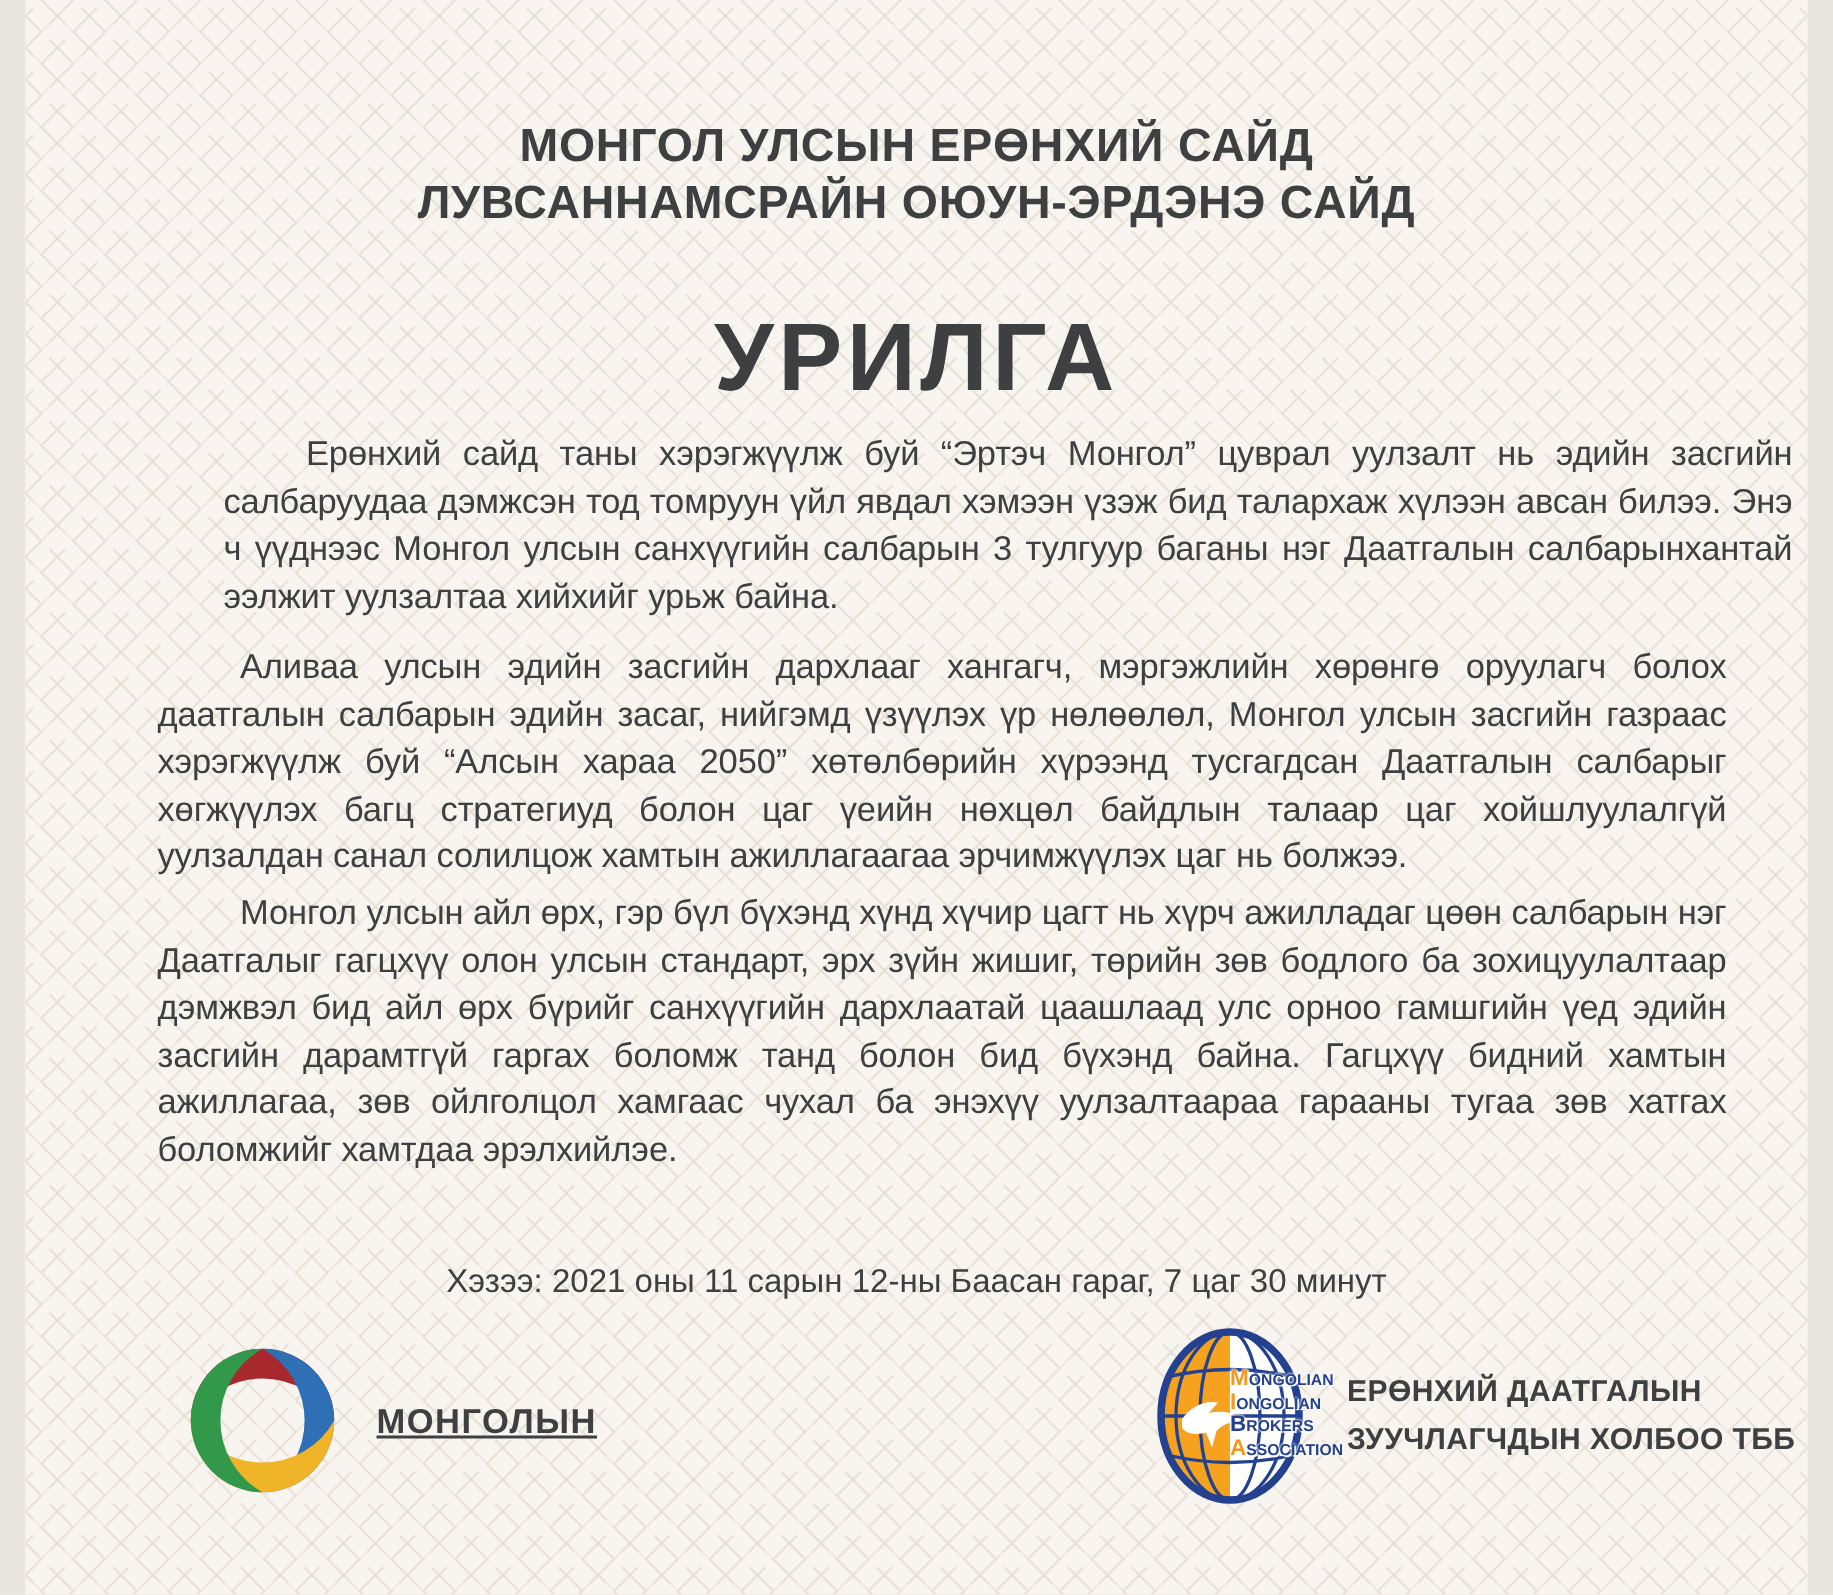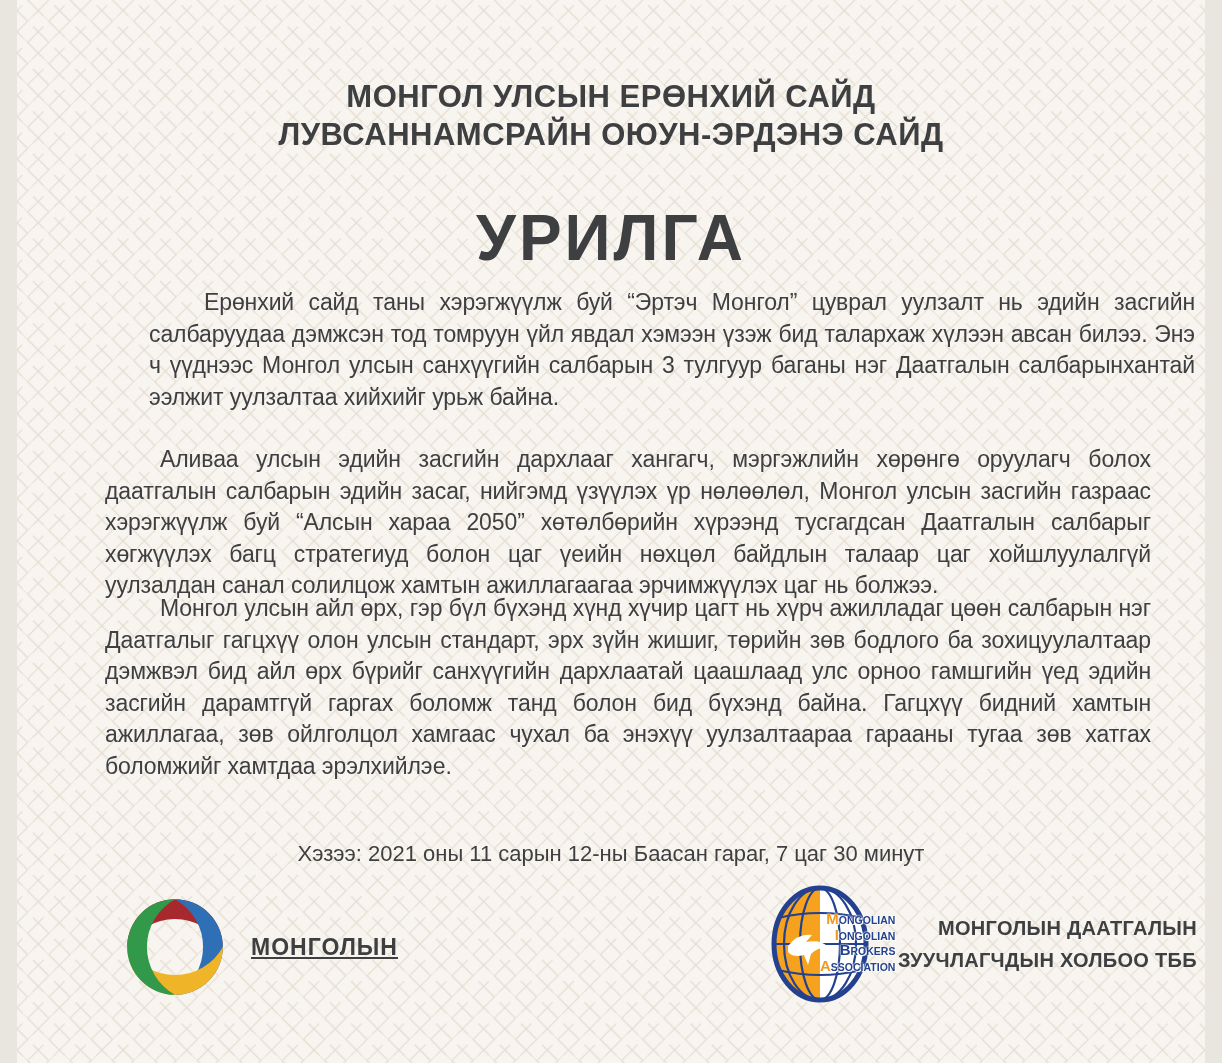--- a/index.html
+++ b/index.html
@@ -25,36 +25,36 @@
     text-align:center;font-weight:700;
     font-size:64px;letter-spacing:3px;
   }
   .para{
     position:absolute;left:88px;width:1046px;margin:0;
     font-size:23px;line-height:31.5px;
     text-align:justify;text-indent:55px;
     letter-spacing:-.1px;
   }
   .p1{top:287px;margin-left:44px;}
-  .p2{top:444px;}
+  .p2{top:429px;}
   .p3{top:593px;}
   .when{
     position:absolute;top:816px;left:0;right:0;
     text-align:center;font-size:22px;line-height:28px;margin-top:24px;
   }
 
   .footer-left{position:absolute;left:106px;top:895px;display:flex;align-items:center;}
   .swirl-logo{width:104px;height:104px;flex:0 0 auto;}
   .org-name-left{
     margin-left:24px;font-weight:700;font-size:23px;line-height:29px;
     letter-spacing:1px;
     text-decoration:underline;
   }
 
-  .footer-right{position:absolute;left:753px;top:884px;display:flex;align-items:center;text-align:right;}
+  .footer-right{position:absolute;left:753px;top:884px;display:flex;align-items:center;}
   .miba-logo{position:relative;width:112px;height:120px;flex:0 0 auto;}
   .globe-svg{position:absolute;left:0;top:0;width:102px;height:120px;}
   .miba-text{
     position:absolute;left:50px;top:28px;
     font-weight:700;font-size:10.5px;line-height:13.5px;
     color:#23418e;white-space:nowrap;
     text-shadow:0 0 2px #fff,0 0 2px #fff,1px 1px 0 #fff;
   }
   .miba-text .ini{font-size:15px;}
   .ini-o{color:#f29a1f;}
@@ -124,19 +124,19 @@
           <path d="M18 62 q10 -13 24 -11 l-6 7 q15 -3 22 5 q-12 1 -17 7 l-3 11 l-4 -10 q-11 3 -16 -3 z" fill="#ffffff"></path>
         </svg>
         <div class="miba-text">
           <div><span class="ini ini-o">M</span><span>ONGOLIAN</span></div>
           <div><span class="ini ini-o">I</span><span>ONGOLIAN</span></div>
           <div><span class="ini ini-n">B</span><span>ROKERS</span></div>
           <div><span class="ini ini-o">A</span><span>SSOCIATION</span></div>
         </div>
       </div>
       <div class="org-name-right">
-        <div>МОНГОЛЫН ДААТГАЛЫН</div>
+        <div>ЕРӨНХИЙ ДААТГАЛЫН</div>
         <div>ЗУУЧЛАГЧДЫН ХОЛБОО ТББ</div>
       </div>
     </div>
 
   </div>
 </div>
 
 </body></html>

